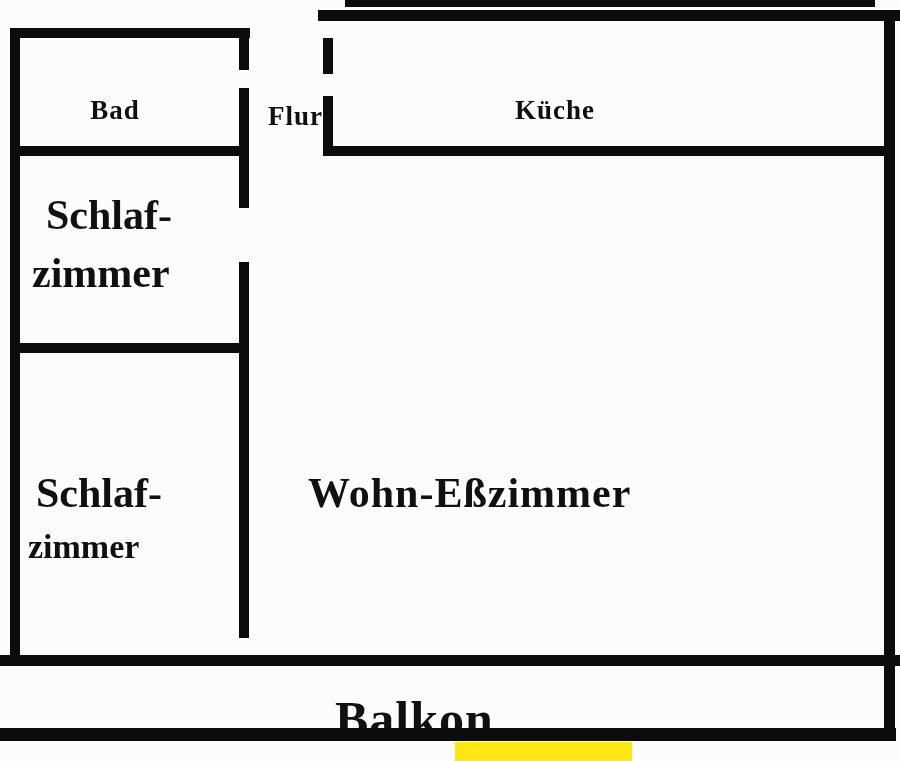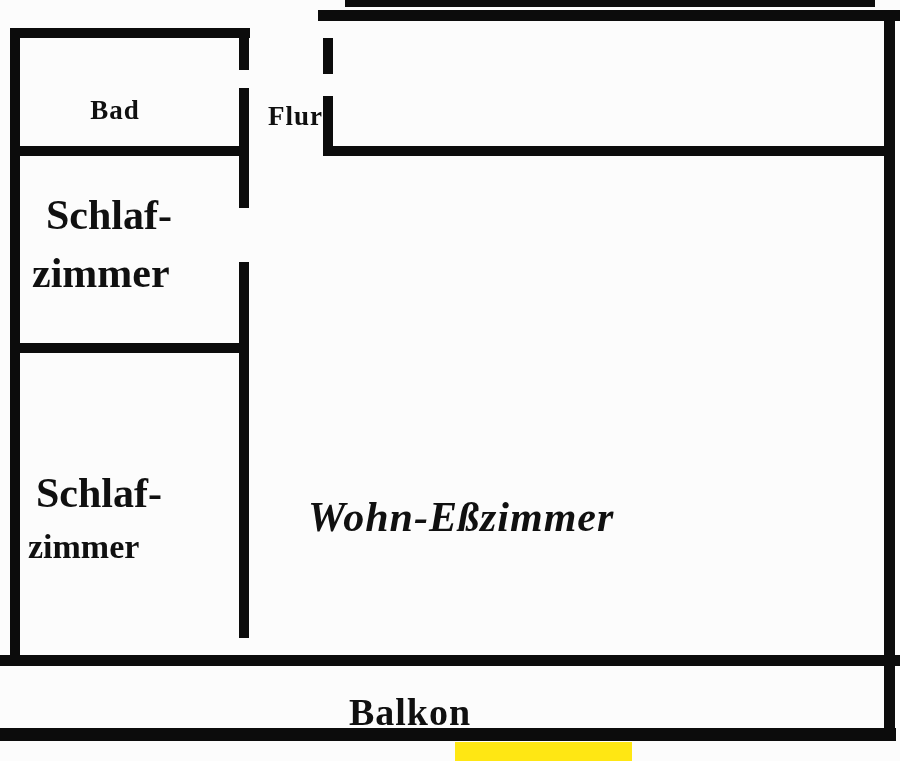--- a/index.html
+++ b/index.html
@@ -26,21 +26,21 @@
     position:absolute;
     color:var(--text);
     font-weight:700;
     z-index:1;
     white-space:nowrap;
     line-height:1.1;
   }
   .small-label{font-size:27px;letter-spacing:1px;}
   .bedroom-label{font-size:42px;}
   .living-label{font-size:42px;letter-spacing:1px;}
-  .balkon-label{font-size:38px;letter-spacing:1px;}
+  .balkon-label{font-size:50px;letter-spacing:1px;}
   .center{text-align:center;}
   .highlight{
     position:absolute;
     background:var(--highlight);
     z-index:3;
   }
 </style>
 </head>
 <body>
 
@@ -59,26 +59,27 @@
   <div class="wall" style="left:318px; top:10px;  width:582px; height:11px;"></div>
   <div class="wall" style="left:333px; top:146px; width:559px; height:10px;"></div>
   <div class="wall" style="left:884px; top:10px;  width:11px;  height:731px;"></div>
   <div class="wall" style="left:0px;   top:655px; width:900px; height:11px;"></div>
   <div class="wall" style="left:0px;   top:728px; width:896px; height:13px;"></div>
 
   <div class="room-label small-label center" style="left:60px; top:96px; width:110px;">Bad</div>
 
   <div class="room-label small-label" style="left:268px; top:102px;">Flur</div>
 
+  <div class="room-label small-label center" style="left:495px; top:96px; width:120px;">Küche</div>
 
   <div class="room-label bedroom-label" style="left:46px; top:192px;">Schlaf-</div>
   <div class="room-label bedroom-label" style="left:32px; top:250px;">zimmer</div>
 
   <div class="room-label bedroom-label" style="left:36px; top:470px;">Schlaf-</div>
   <div class="room-label bedroom-label" style="left:28px; top:528px; font-size:34px;">zimmer</div>
 
-  <div class="room-label living-label" style="left:308px; top:494px;font-style:italic;">Wohn-Eßzimmer</div>
+  <div class="room-label living-label" style="left:308px; top:470px;">Wohn-Eßzimmer</div>
 
   <div class="room-label balkon-label center" style="left:335px; top:692px; width:150px;">Balkon</div>
 
   <div class="highlight" style="left:455px; top:742px; width:177px; height:19px;"></div>
 
 </div>
 
 </body></html>

